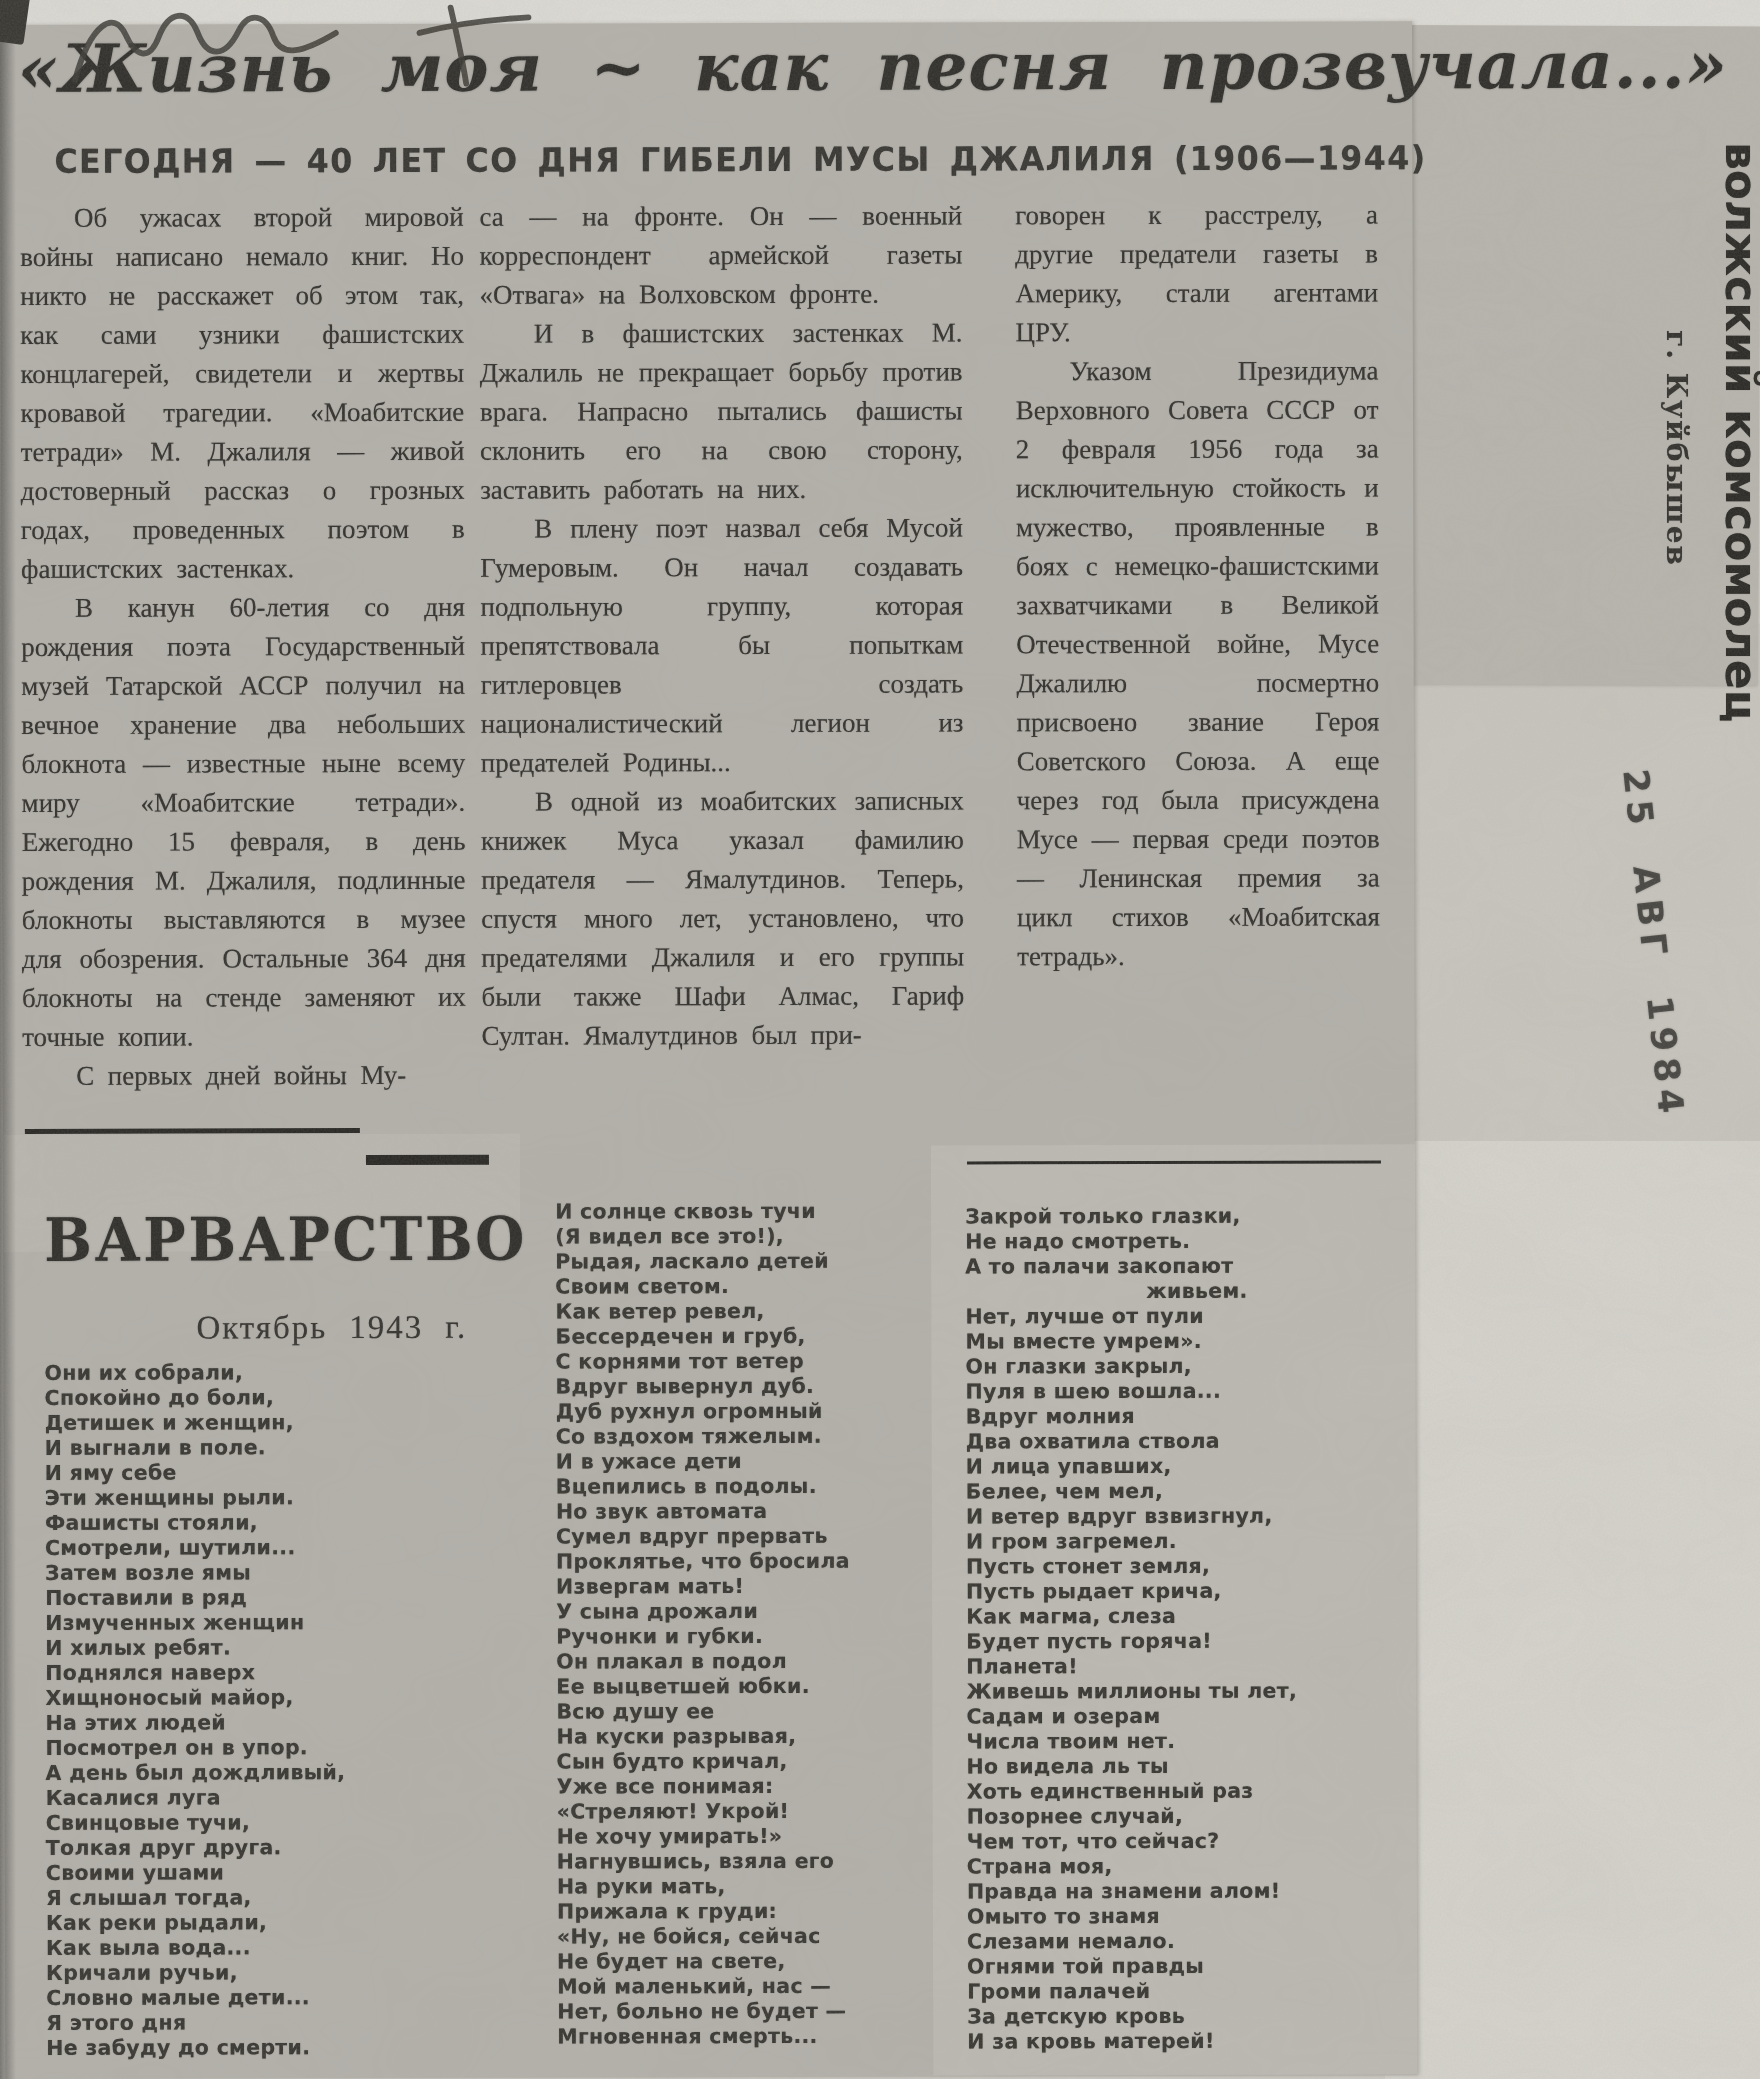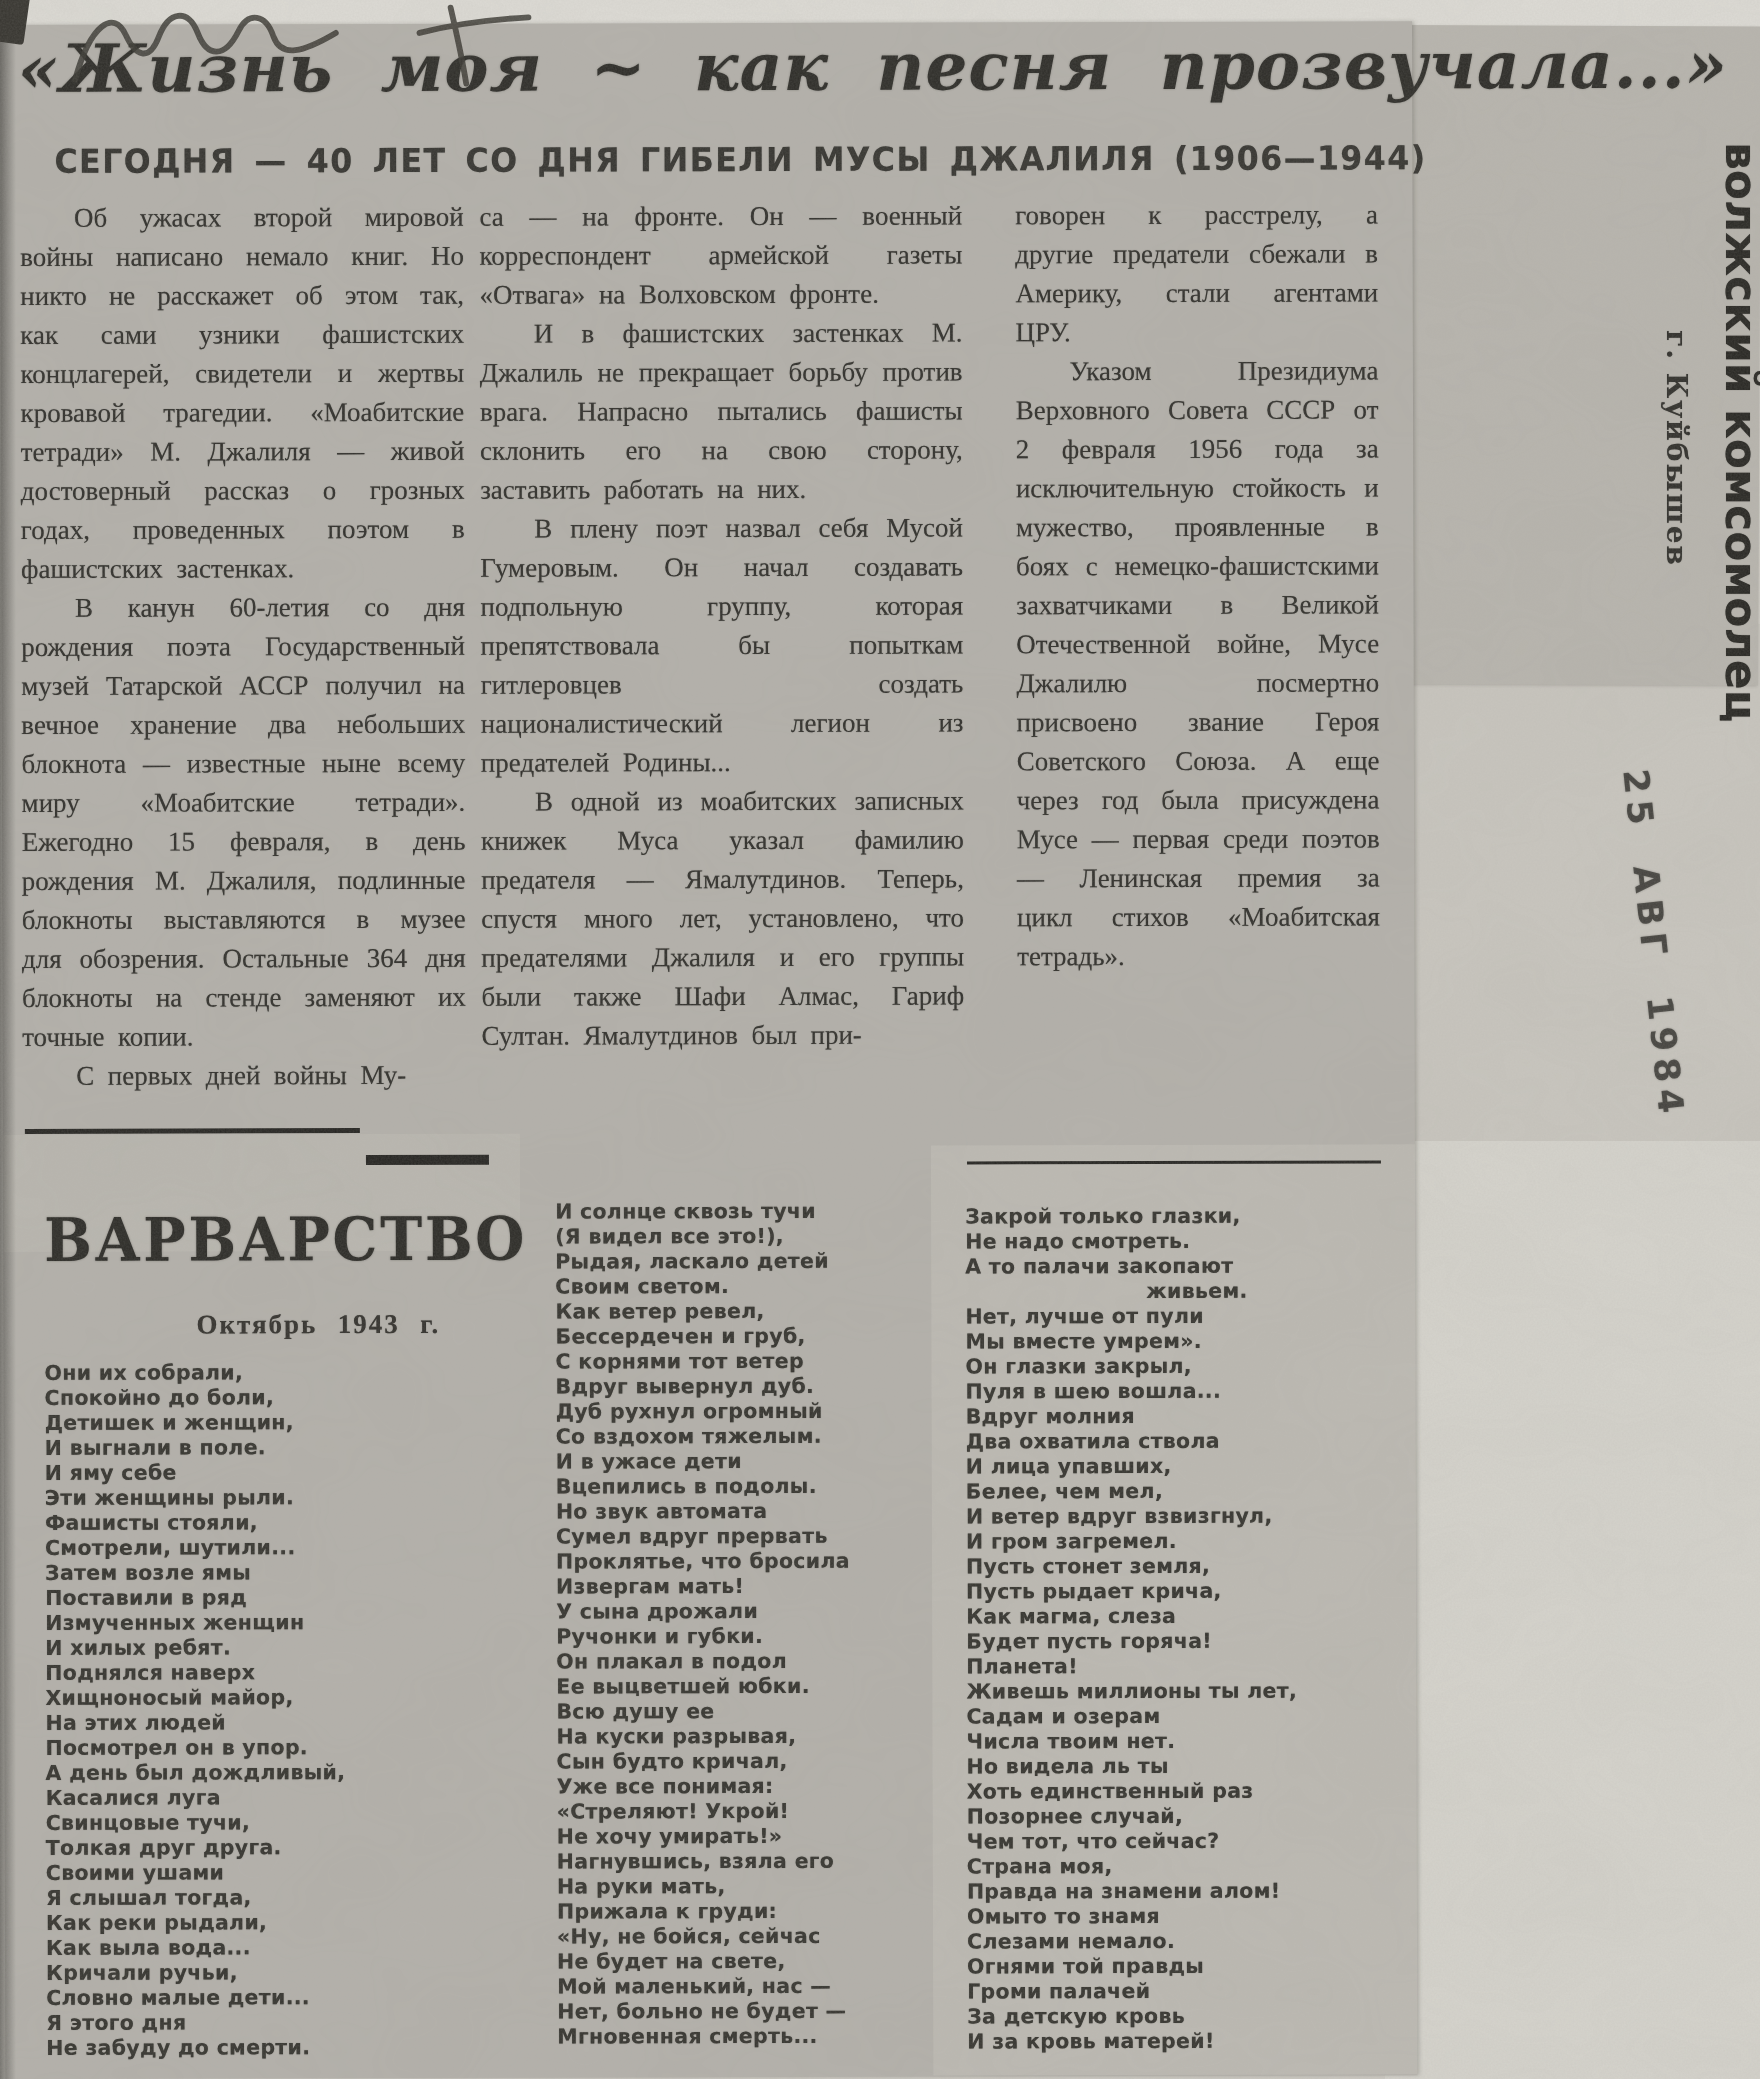--- a/index.html
+++ b/index.html
@@ -70,23 +70,22 @@
   
   .poem-title{
     left:41px;top:1182px;width:458px;margin:0;
     font-family:"DejaVu Serif", serif;font-weight:bold;
     font-size:60px;letter-spacing:2.9px;line-height:1.1;color:#2a2925;
     transform:scaleX(.94);transform-origin:left top;
     text-shadow:0 0 2px rgba(42,41,37,.5);
   }
   .poem-date{
     left:193px;top:1285px;width:293px;
-    font-size:27px;letter-spacing:2px;word-spacing:11.7px;color:#312f2b;
+    font-size:33px;letter-spacing:2px;word-spacing:11.7px;color:#312f2b;
     text-shadow:0 0 1px rgba(49,47,43,.5);
-    font-weight:bold;
   }
   .poem-col{font-family:"DejaVu Sans", sans-serif;font-weight:bold;
     font-size:20.5px;line-height:25px;letter-spacing:0.3px;color:#33322d;
     text-shadow:0 0 1px rgba(51,50,45,.5);}
   .poem-col-1{left:41px;top:1336px;width:458px;}
   .poem-col-2{left:552px;top:1176px;width:410px;}
   .poem-col-3{left:962px;top:1182px;width:429px;}
   .p-line{white-space:nowrap;}
   .p-line.r-indent{padding-left:181px;}
   
@@ -139,21 +138,21 @@
         <div class="para indent">В канун 60-летия со дня рождения поэта Государственный музей Татарской АССР получил на вечное хранение два небольших блокнота — известные ныне всему миру «Моабитские тетради». Ежегодно 15 февраля, в день рождения М. Джалиля, подлинные блокноты выставляются в музее для обозрения. Остальные 364 дня блокноты на стенде заменяют их точные копии.</div>
         <div class="para indent">С первых дней войны Му-</div>
       </div>
     <div class="a-col a-col2">
         <div class="para">са — на фронте. Он — военный корреспондент армейской газеты «Отвага» на Волховском фронте.</div>
         <div class="para indent">И в фашистских застенках М. Джалиль не прекращает борьбу против врага. Напрасно пытались фашисты склонить его на свою сторону, заставить работать на них.</div>
         <div class="para indent">В плену поэт назвал себя Мусой Гумеровым. Он начал создавать подпольную группу, которая препятствовала бы попыткам гитлеровцев создать националистический легион из предателей Родины...</div>
         <div class="para indent">В одной из моабитских записных книжек Муса указал фамилию предателя — Ямалутдинов. Теперь, спустя много лет, установлено, что предателями Джалиля и его группы были также Шафи Алмас, Гариф Султан. Ямалутдинов был при-</div>
       </div>
     <div class="a-col a-col3">
-        <div class="para">говорен к расстрелу, а другие предатели сбежали в Америку, стали агентами ЦРУ.</div>
+        <div class="para">говорен к расстрелу, а другие предатели газеты в Америку, стали агентами ЦРУ.</div>
         <div class="para indent">Указом Президиума Верховного Совета СССР от 2 февраля 1956 года за исключительную стойкость и мужество, проявленные в боях с немецко-фашистскими захватчиками в Великой Отечественной войне, Мусе Джалилю посмертно присвоено звание Героя Советского Союза. А еще через год была присуждена Мусе — первая среди поэтов — Ленинская премия за цикл стихов «Моабитская тетрадь».</div>
       </div>
   </div>
 
   <div class="abs rule rule-col1"></div>
   <div class="abs rule rule-col2-bar"></div>
   <div class="abs rule rule-col3"></div>
 
   <h2 class="abs poem-title">ВАРВАРСТВО</h2>
   <div class="abs poem-date">Октябрь 1943 г.</div>

